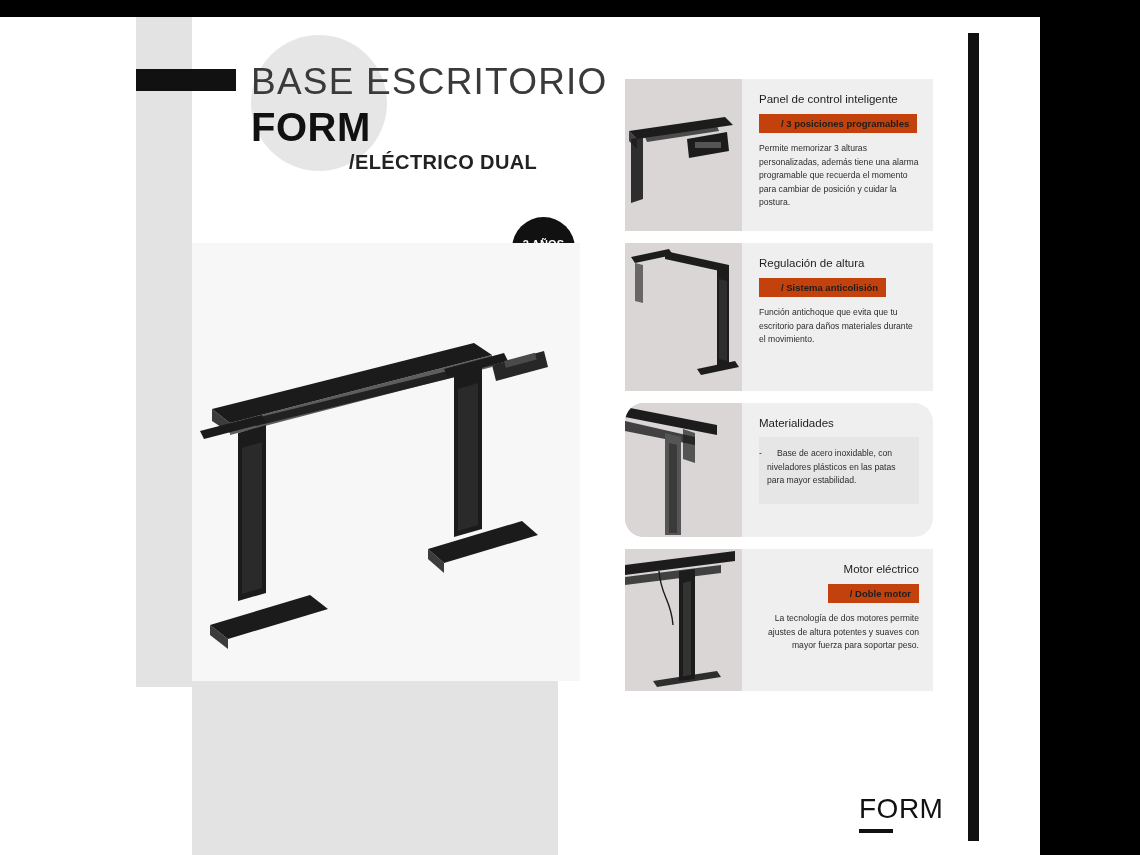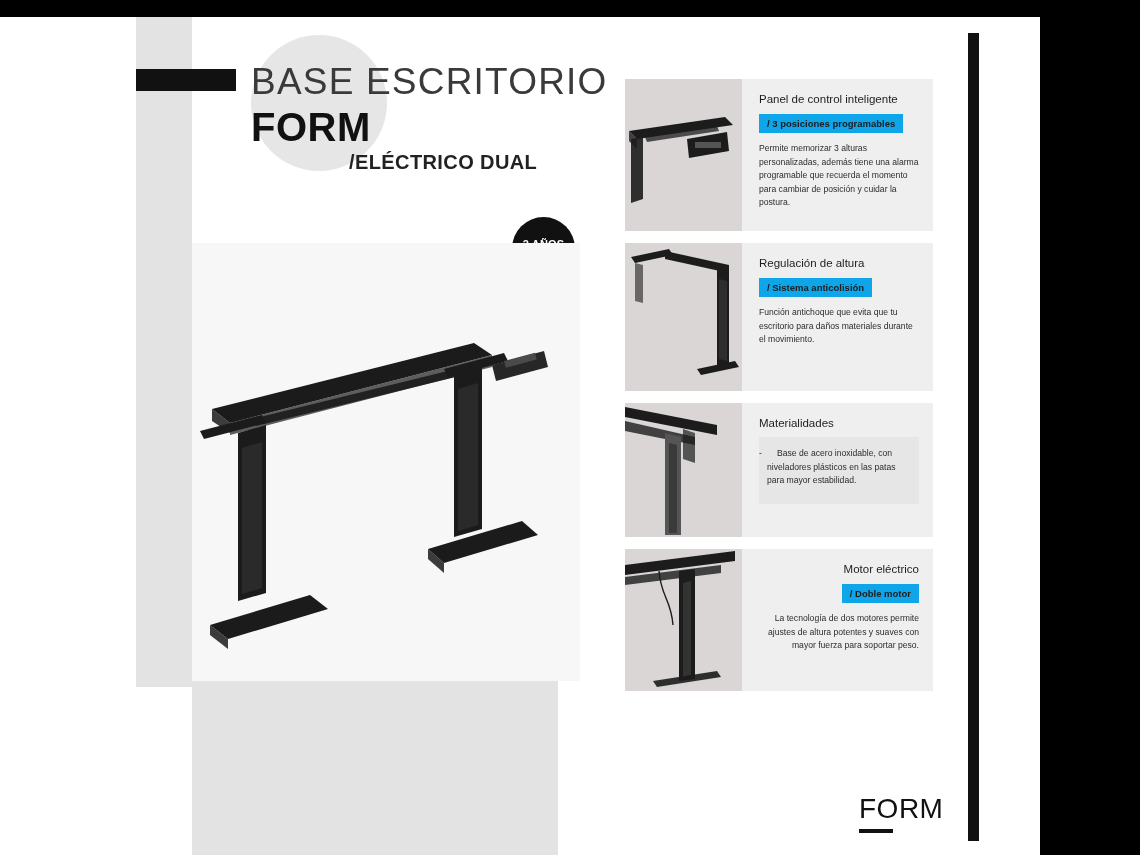--- a/index.html
+++ b/index.html
@@ -183,25 +183,25 @@
     flex: 1;
     padding: 14px 14px 14px 17px;
   }
   .card-title {
     font-size: 11.5px;
     color: #1d1d1d;
     margin-bottom: 8px;
   }
   .tag {
     display: inline-block;
-    background: #0ea5e9;
+    background: #c2410c;
     font-size: 9.5px;
     font-weight: bold;
     color: #1d1d1d;
-    padding: 4px 8px 4px 8px;
+    padding: 4px 8px 4px 22px;
     margin-bottom: 9px;
   }
   .card-text {
     font-size: 8.6px;
     line-height: 13.5px;
     color: #2c2c2c;
     max-width: 160px;
   }
   .card-text.bulleted {
     background: #e6e6e6;
@@ -337,21 +337,21 @@
             </g>
           </svg>
         </div>
         <div class="card-body">
           <div class="card-title">Regulación de altura</div>
           <div class="tag">/ Sistema anticolisión</div>
           <div class="card-text">Función antichoque que evita que tu escritorio para daños materiales durante el movimiento.</div>
         </div>
       </div>
 
-      <div class="card" style="height:134px;">
+      <div class="card" style="height:134px;border-radius:19px;">
         <div class="card-img">
           <svg width="117" height="134" viewBox="0 0 117 134">
             <rect x="0" y="0" width="117" height="134" fill="#d9d6d5"></rect>
             <g fill="#1c1c1c">
               <polygon points="0,4 92,22 92,32 0,14"></polygon>
               <polygon points="0,18 70,34 70,42 0,28" opacity="0.8"></polygon>
               <polygon points="40,30 56,34 56,132 40,132" fill="#555"></polygon>
               <polygon points="44,40 52,42 52,130 44,130" fill="#3a3a3a"></polygon>
               <polygon points="58,26 70,30 70,60 58,56" opacity="0.7"></polygon>
             </g>

